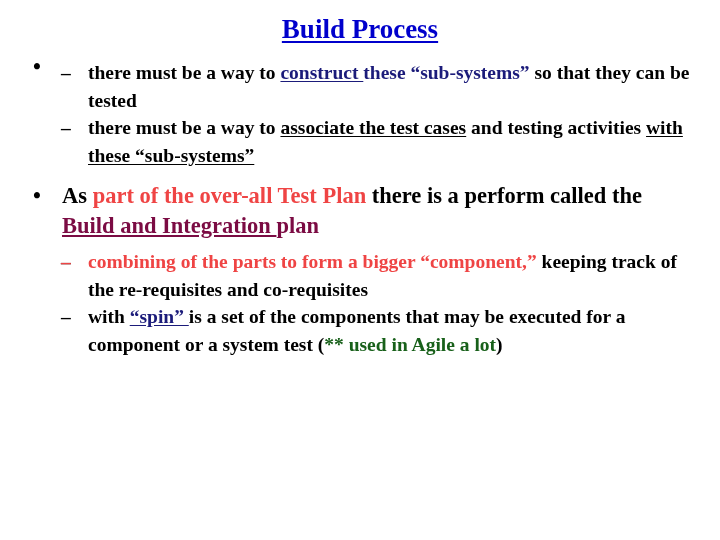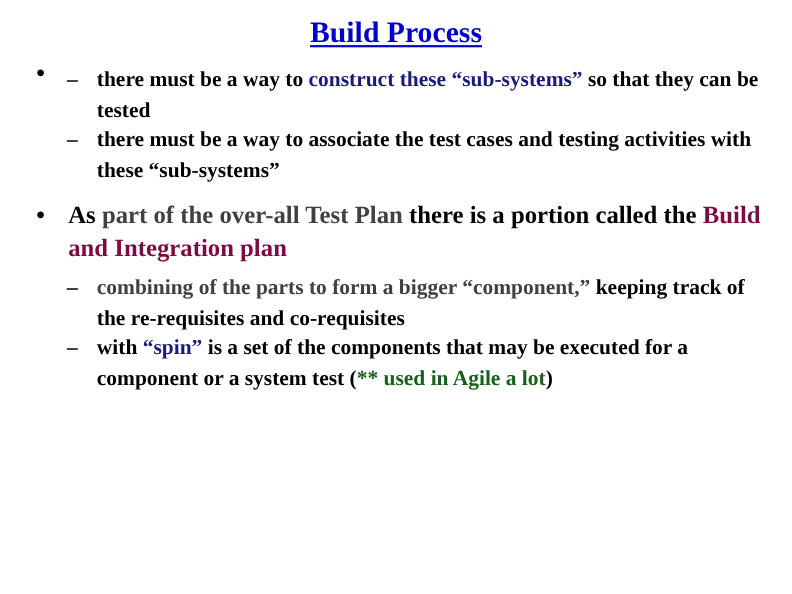--- a/index.html
+++ b/index.html
@@ -83,40 +83,40 @@
     font-weight: bold;
     line-height: 27.5px;
   }
 
   .group-gap { height: 12px; }
   .group-gap-sm { height: 7px; }
 
   
   .c-black  { color: #000000; }
   .c-navy   { color: #1B1B7A; }
-  .c-blue   { color: #404040; }
+  .c-blue   { color: #ef4444; }
   .c-maroon { color: #7B0B43; }
   .c-green  { color: #18601A; text-align: center; }
-  .u        { text-underline-offset: 2px; }
+  .u        { text-decoration: underline; text-underline-offset: 2px; }
 </style>
 </head>
 <body>
 
 <div id="slide">
 
   <div class="slide-title">Build Process</div>
 
   <div class="body-block" id="body-block">
       <div class="lvl1"><span class="bullet">•</span></div>
       <div class="group-gap-sm"></div>
       <div class="lvl2"><span class="dash c-black">–</span><span><span class="c-black">there must be a way to </span><span class="c-navy u">construct </span><span class="c-navy">these “sub-systems” </span><span class="c-black">so that they can be tested</span></span></div>
       <div class=""></div>
       <div class="lvl2"><span class="dash c-black">–</span><span><span class="c-black">there must be a way to </span><span class="c-black u">associate the test cases</span><span class="c-black"> and testing activities </span><span class="c-black u">with these “sub-systems”</span></span></div>
       <div class="group-gap"></div>
-      <div class="lvl1"><span class="bullet">•</span><span><span class="c-black">As </span><span class="c-blue">part of the over-all Test Plan</span><span class="c-black"> there is a portion called the </span><span class="c-maroon u">Build and Integration </span><span class="c-maroon">plan</span></span></div>
+      <div class="lvl1"><span class="bullet">•</span><span><span class="c-black">As </span><span class="c-blue">part of the over-all Test Plan</span><span class="c-black"> there is a perform called the </span><span class="c-maroon u">Build and Integration </span><span class="c-maroon">plan</span></span></div>
       <div class="group-gap-sm"></div>
       <div class="lvl2"><span class="dash c-black">–</span></div>
       <div class=""></div>
       <div class="lvl2"><span class="dash c-blue">–</span><span><span class="c-blue">combining of the parts to form a bigger “component,”</span><span class="c-black"> keeping track of the re-requisites and co-requisites</span></span></div>
       <div class=""></div>
       <div class="lvl2"><span class="dash c-black">–</span><span><span class="c-black">with </span><span class="c-navy u">“spin” </span><span class="c-black">is a set of the components that may be executed for a component or a system test (</span><span class="c-green">** used in Agile a lot</span><span class="c-black">)</span></span></div>
     </div>
 
 </div>
 

